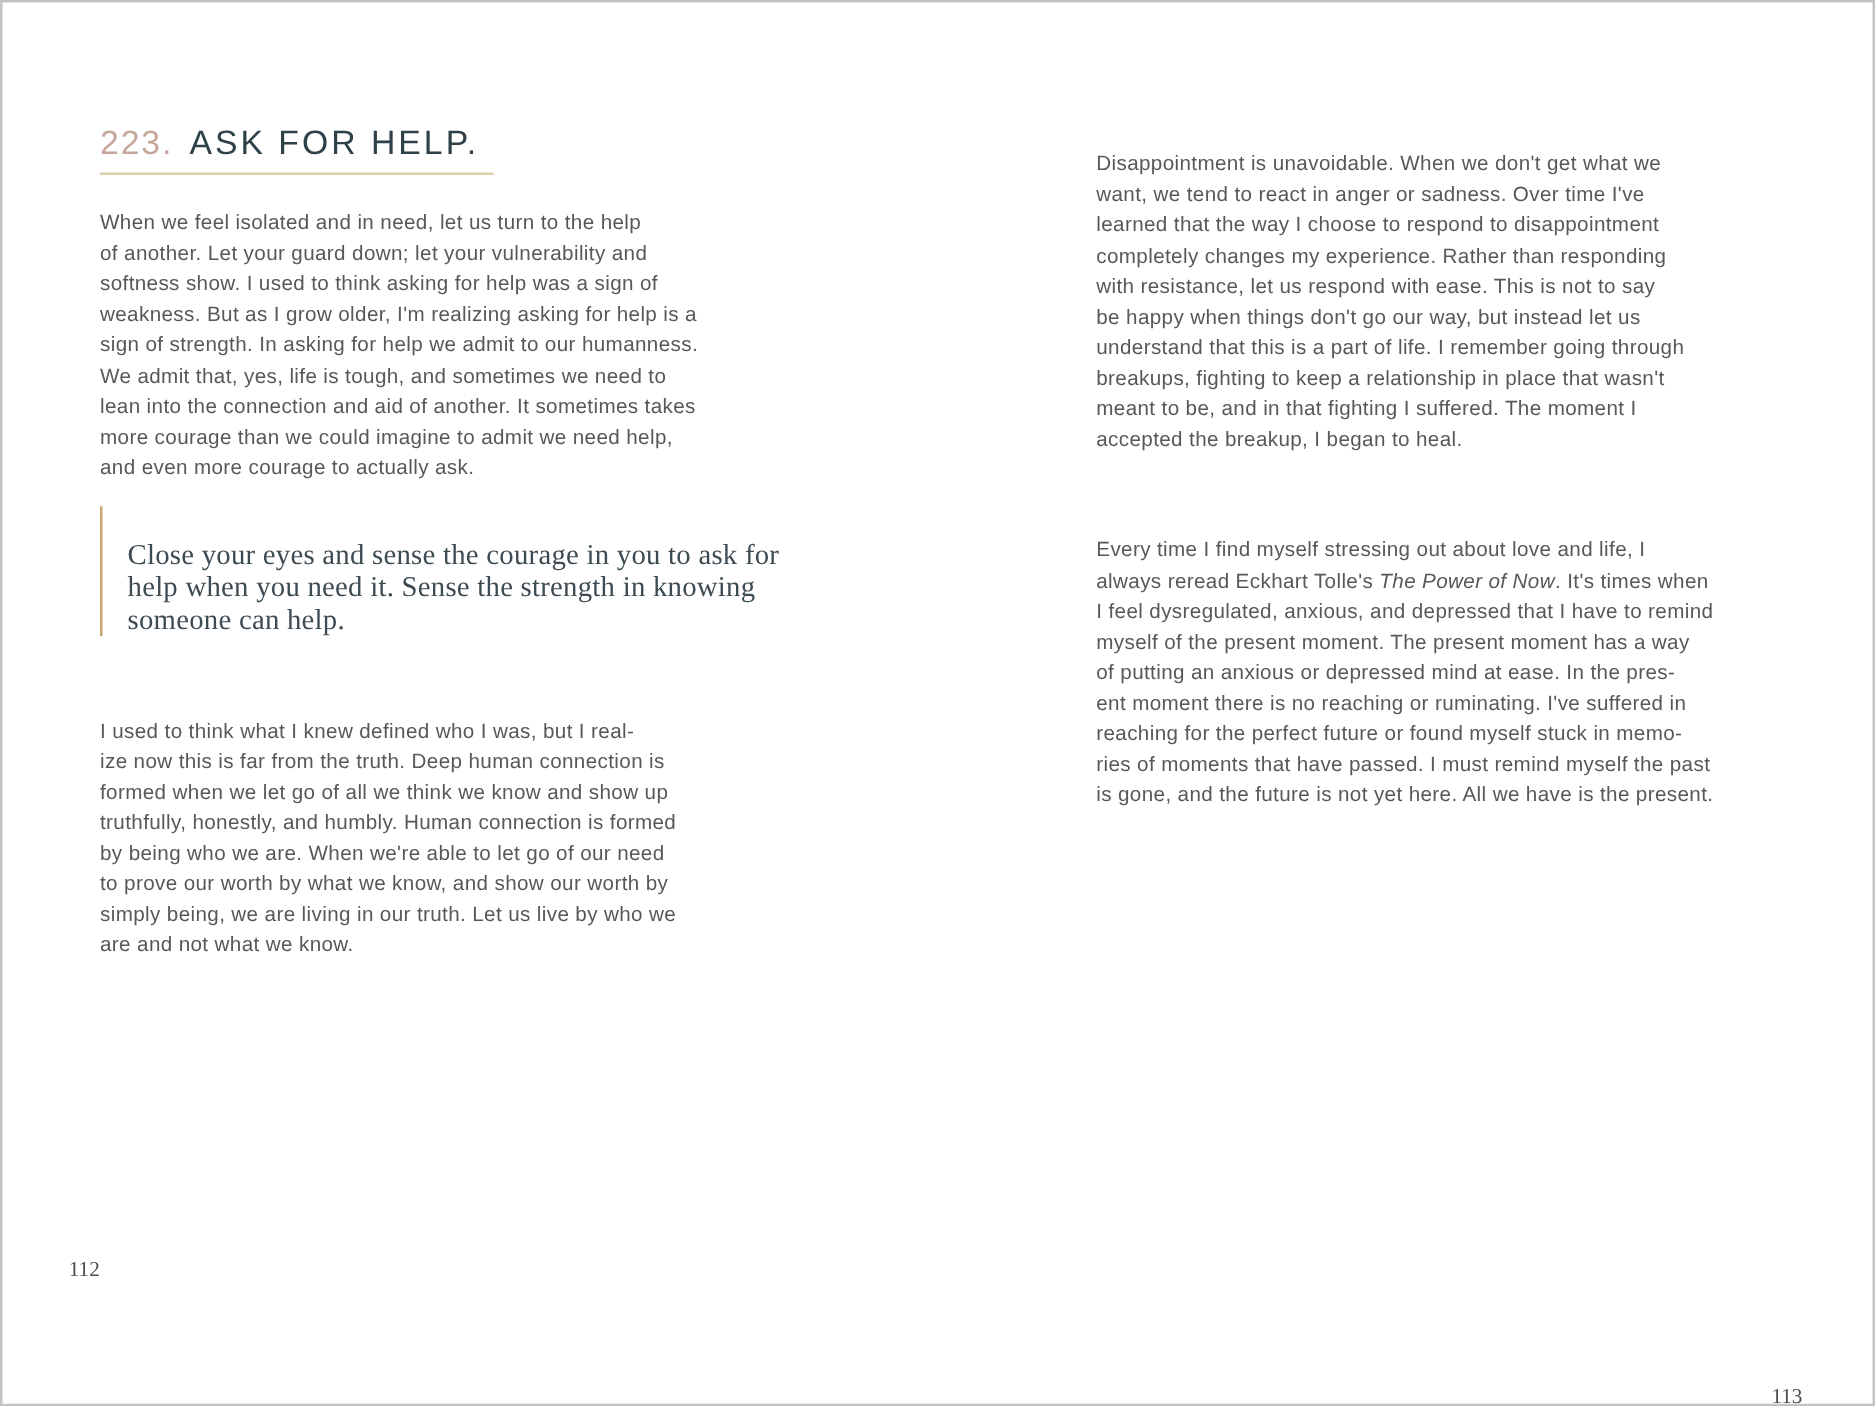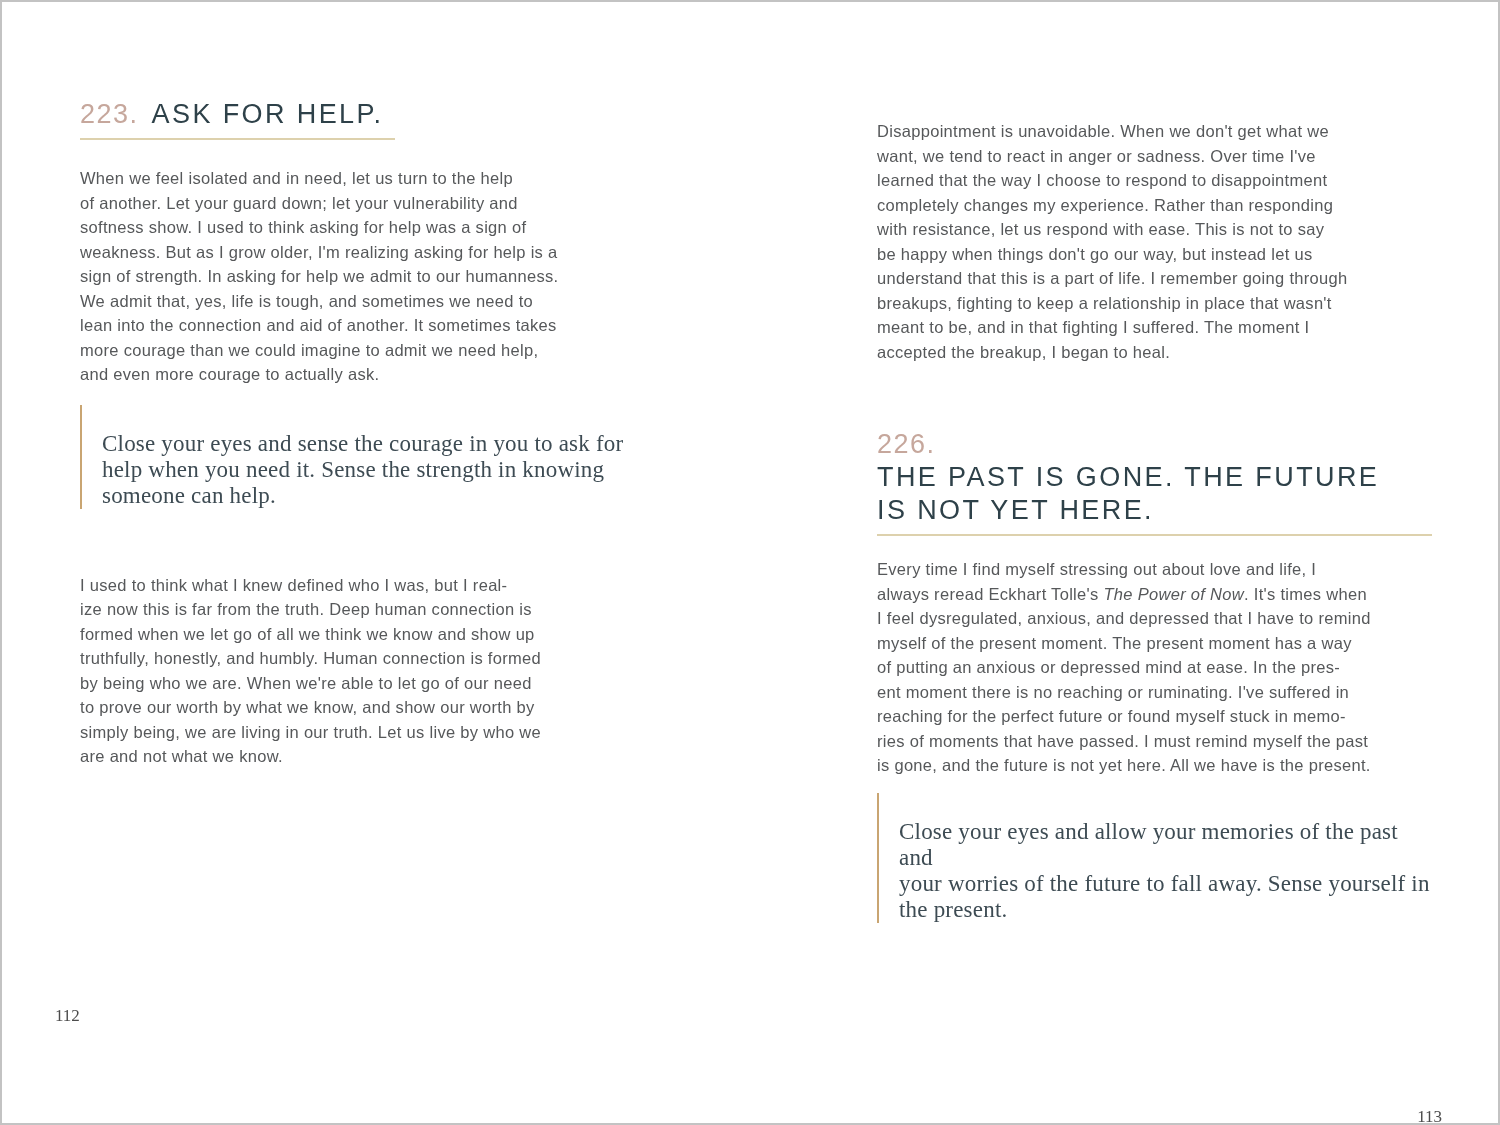--- a/index.html
+++ b/index.html
@@ -130,38 +130,29 @@
 completely changes my experience. Rather than responding
 with resistance, let us respond with ease. This is not to say
 be happy when things don't go our way, but instead let us
 understand that this is a part of life. I remember going through
 breakups, fighting to keep a relationship in place that wasn't
 meant to be, and in that fighting I suffered. The moment I
 accepted the breakup, I began to heal.</p>
     </section>
 
     <section class="entry-gap">
-      <div class="entry-heading">
-        <span class="entry-num">226.</span><span class="entry-title">THE PAST IS GONE. THE FUTURE
-IS NOT YET HERE.</span>
-      </div>
       <p class="entry-body mt-body2"><span>Every time I find myself stressing out about love and life, I
 always reread Eckhart Tolle's </span><span class="italic">The Power of Now</span><span>. It's times when
 I feel dysregulated, anxious, and depressed that I have to remind
 myself of the present moment. The present moment has a way
 of putting an anxious or depressed mind at ease. In the pres-
 ent moment there is no reaching or ruminating. I've suffered in
 reaching for the perfect future or found myself stuck in memo-
 ries of moments that have passed. I must remind myself the past
 is gone, and the future is not yet here. All we have is the present.</span></p>
-      <div class="entry-quote mt-quote2">
-        <span>Close your eyes and allow your memories of the past and
-your worries of the future to fall away. Sense yourself in
-the present.</span>
-      </div>
     </section>
 
   </div>
 
   <div class="page-number page-number-left">112</div>
   <div class="page-number page-number-right">113</div>
 
 </div>
 
 </body></html>

